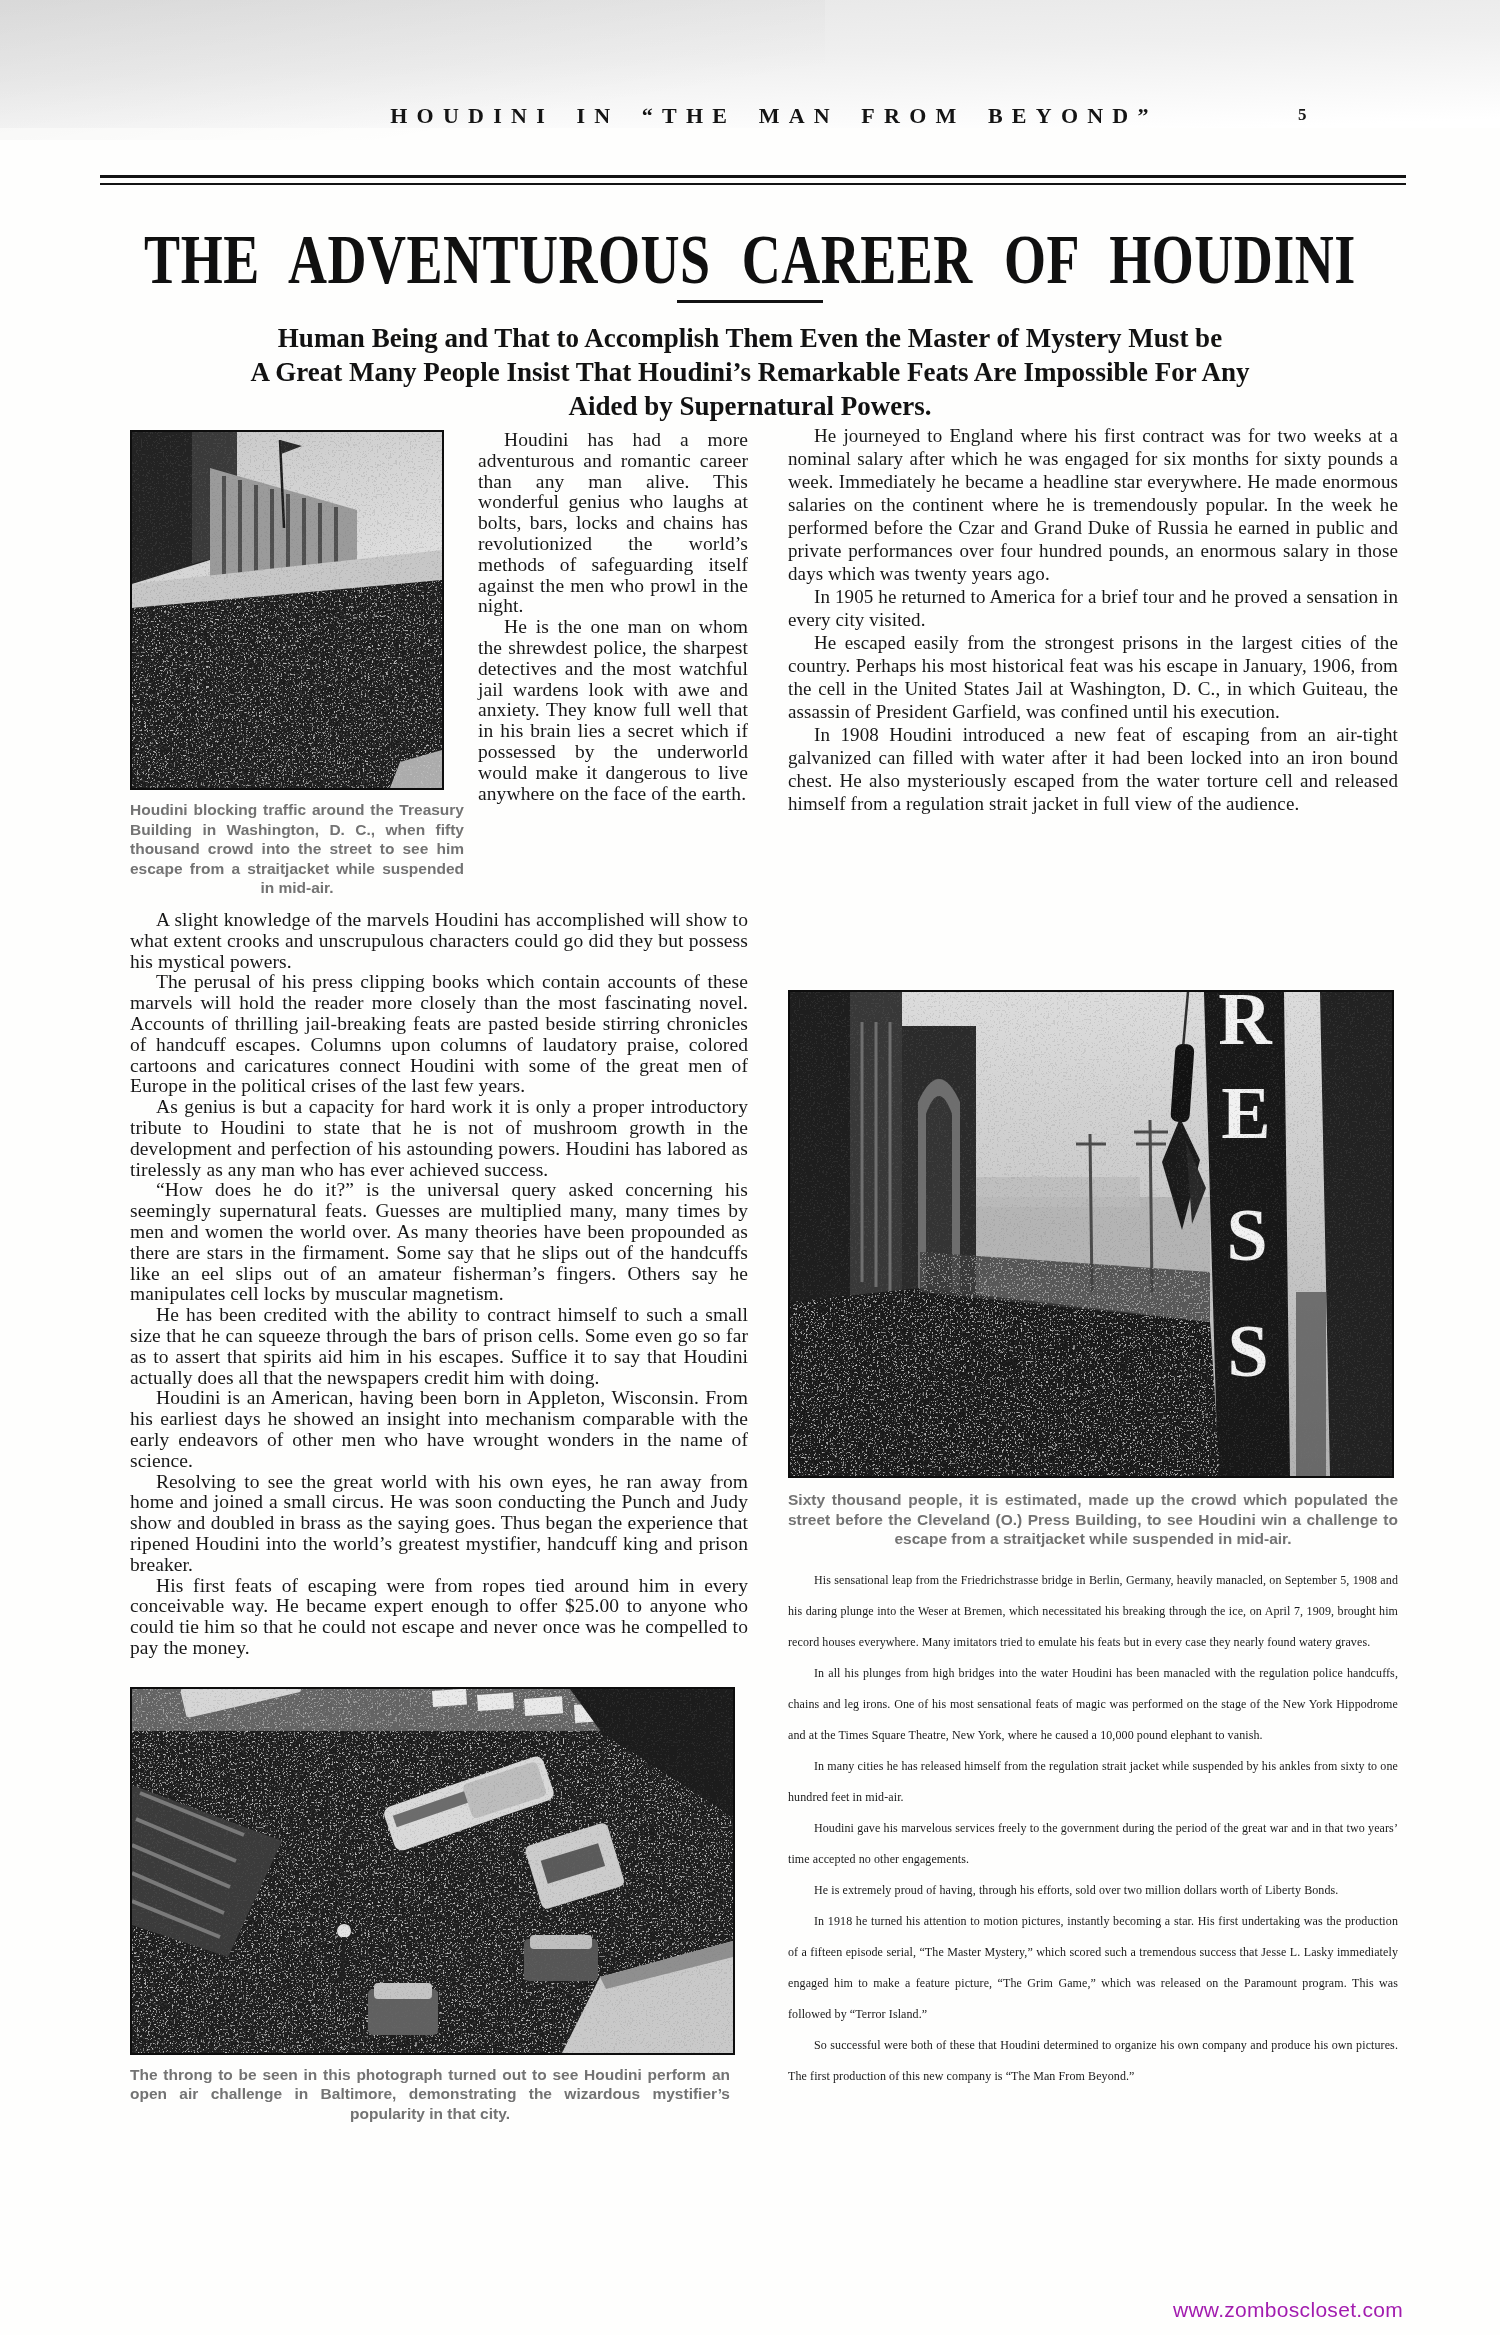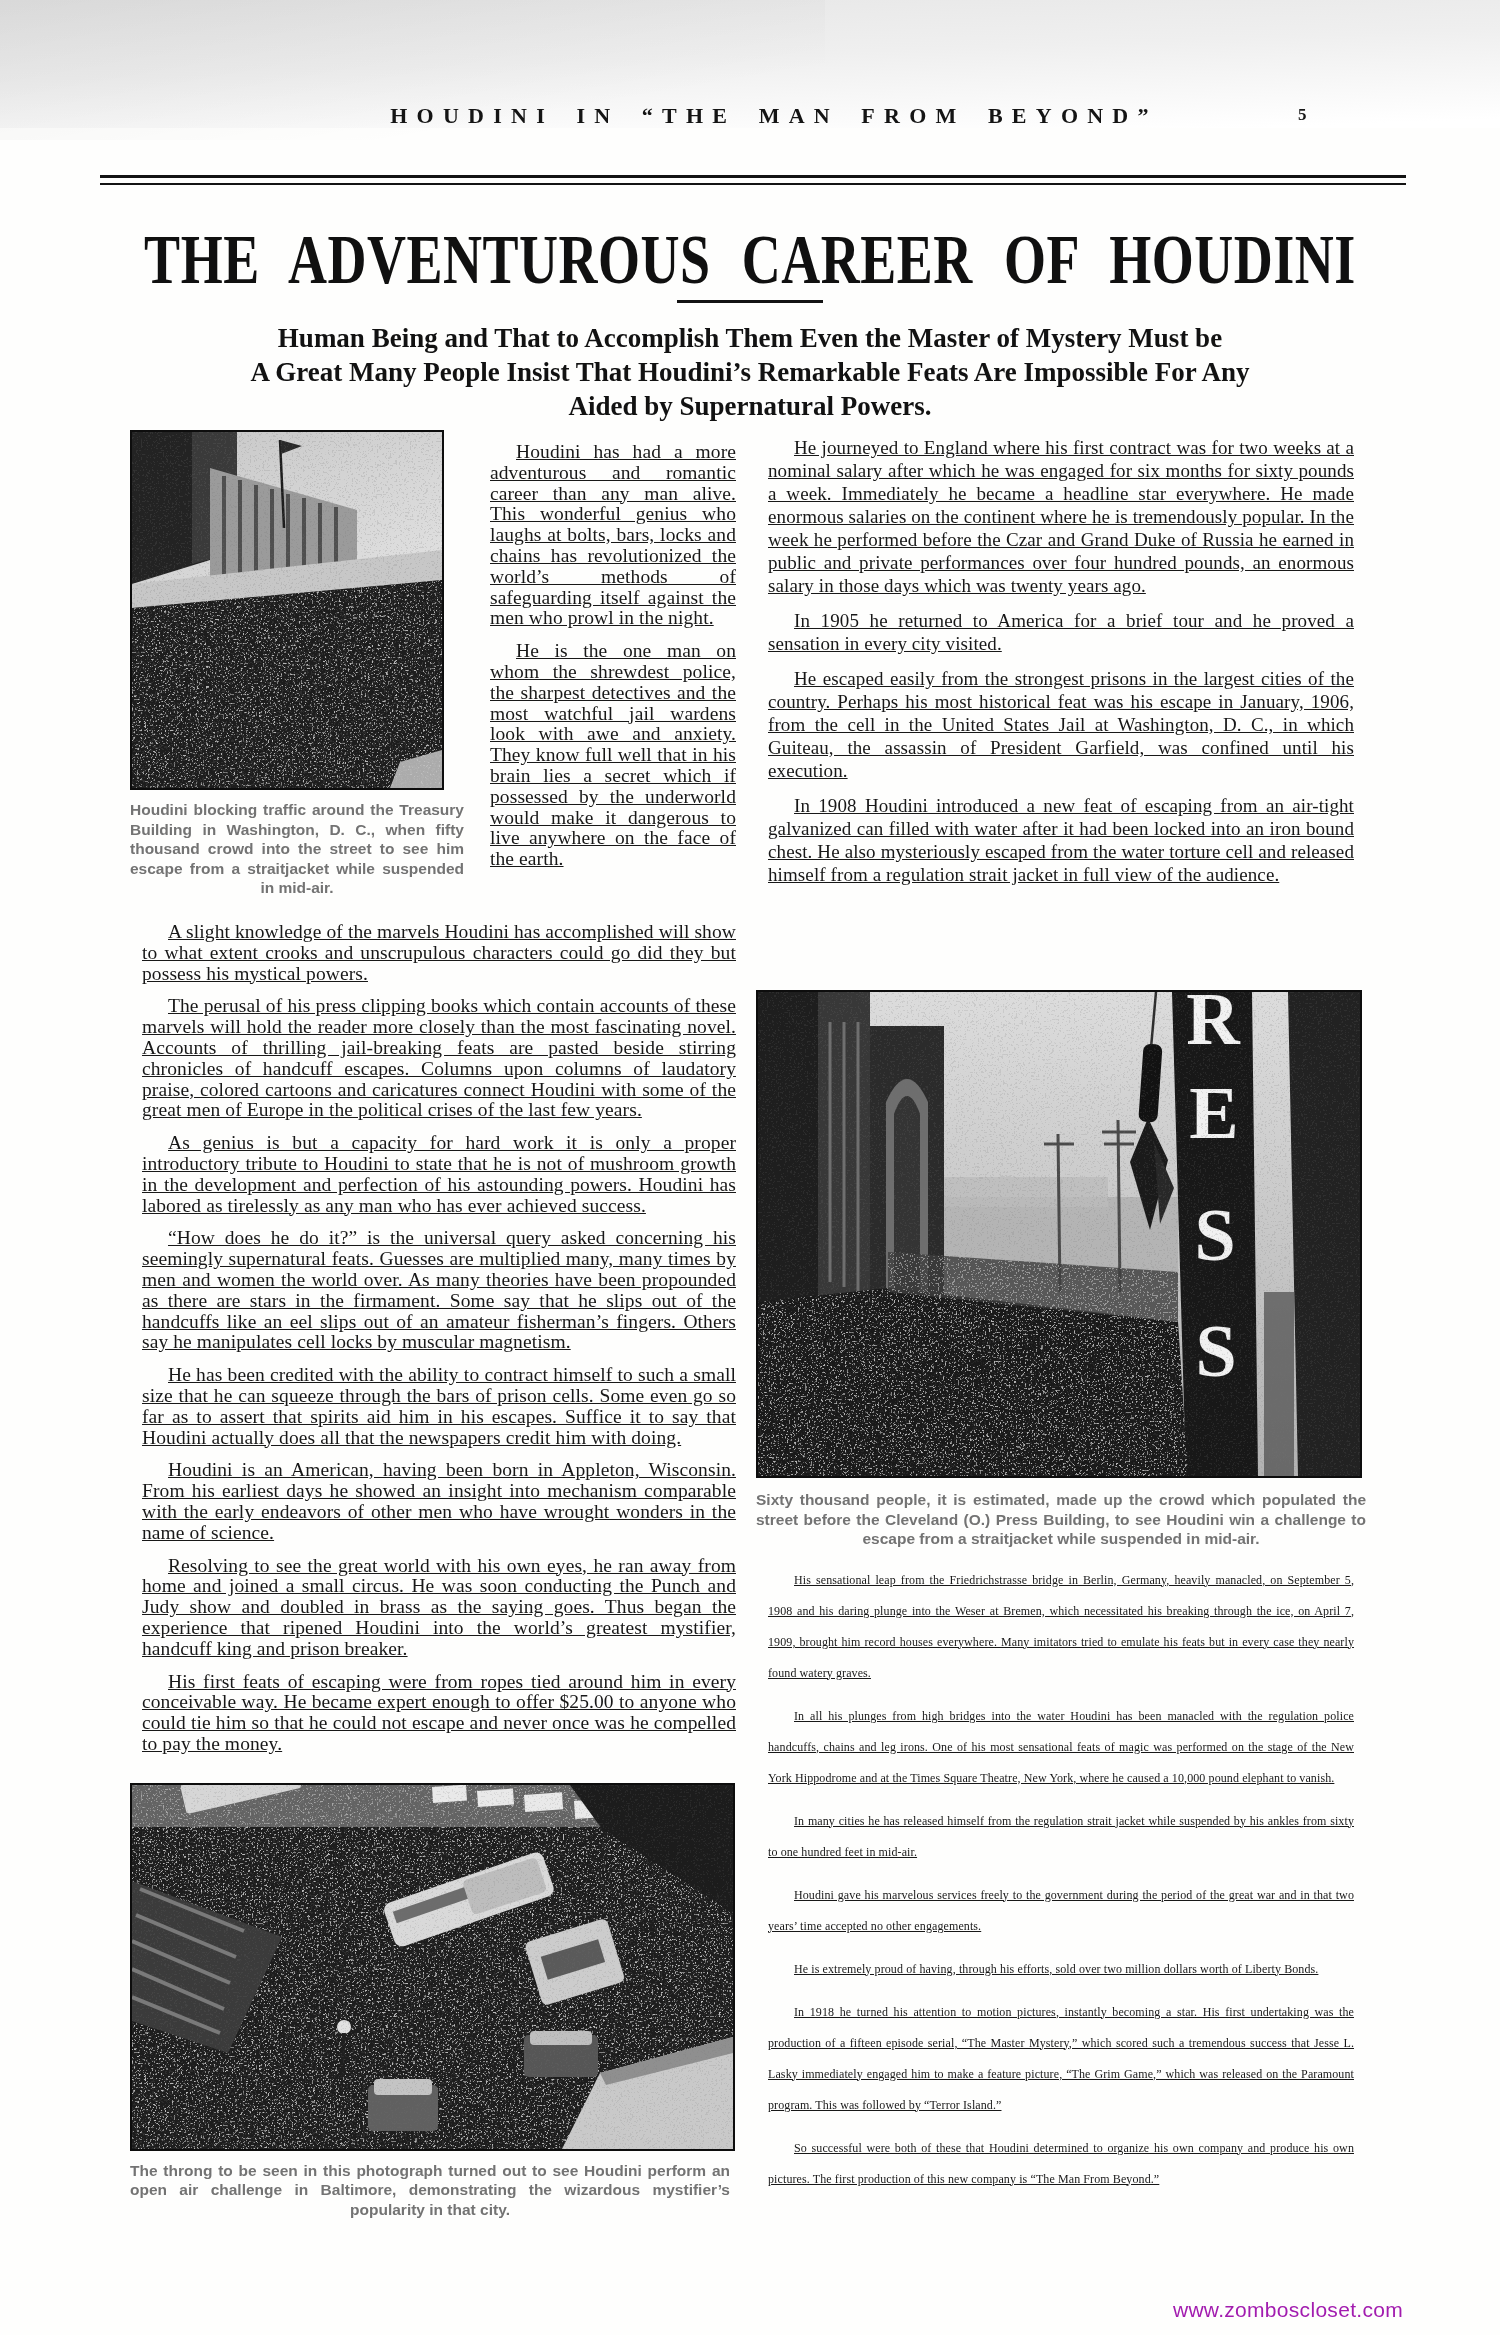--- a/index.html
+++ b/index.html
@@ -28,24 +28,24 @@
     position:absolute;top:219px;left:0;width:100%;text-align:center;
     font-size:54px;font-weight:bold;word-spacing:0.32em;letter-spacing:0.5px;
     transform:scaleY(1.30);transform-origin:center top;white-space:nowrap;color:#101010;
   }
   .headline-rule{position:absolute;top:300px;left:677px;width:146px;height:3px;background:#131313;}
   .deck{
     position:absolute;top:321px;left:170px;width:1160px;text-align:center;
     font-weight:bold;font-size:27px;line-height:34px;color:#121212;
   }
   .col-left{position:absolute;left:130px;top:430px;width:618px;}
-  .col-right{position:absolute;left:756px;top:424px;width:610px;}
+  .col-right{position:absolute;left:788px;top:424px;width:610px;}
   p.body{
-    margin:12px;text-indent:26px;text-align:justify;
-    font-size:19.5px;line-height:20.8px;letter-spacing:0.1px;text-decoration:underline;
+    margin:0;text-indent:26px;text-align:justify;
+    font-size:19.5px;line-height:20.8px;letter-spacing:0.1px;
   }
   .col-right .top p.body{line-height:23px;font-size:19px;}
   .col-right .bottom p.body{line-height:31px;font-size:12px;}
   .photo-row{display:flex;gap:14px;height:480px;}
   .photo-cell{width:334px;flex:none;}
   .side-text{flex:1;}
   figure{margin:0;}
   .photo-frame{display:block;border:2px solid #0d0d0d;background:#b9b9b9;}
   .caption{
     font-family:"Liberation Sans",sans-serif;font-weight:bold;font-size:15.5px;

